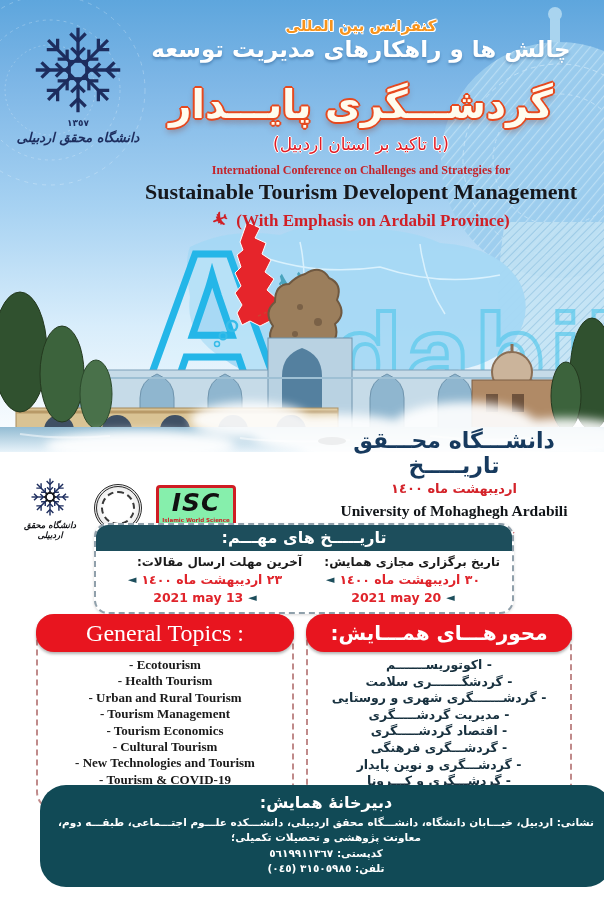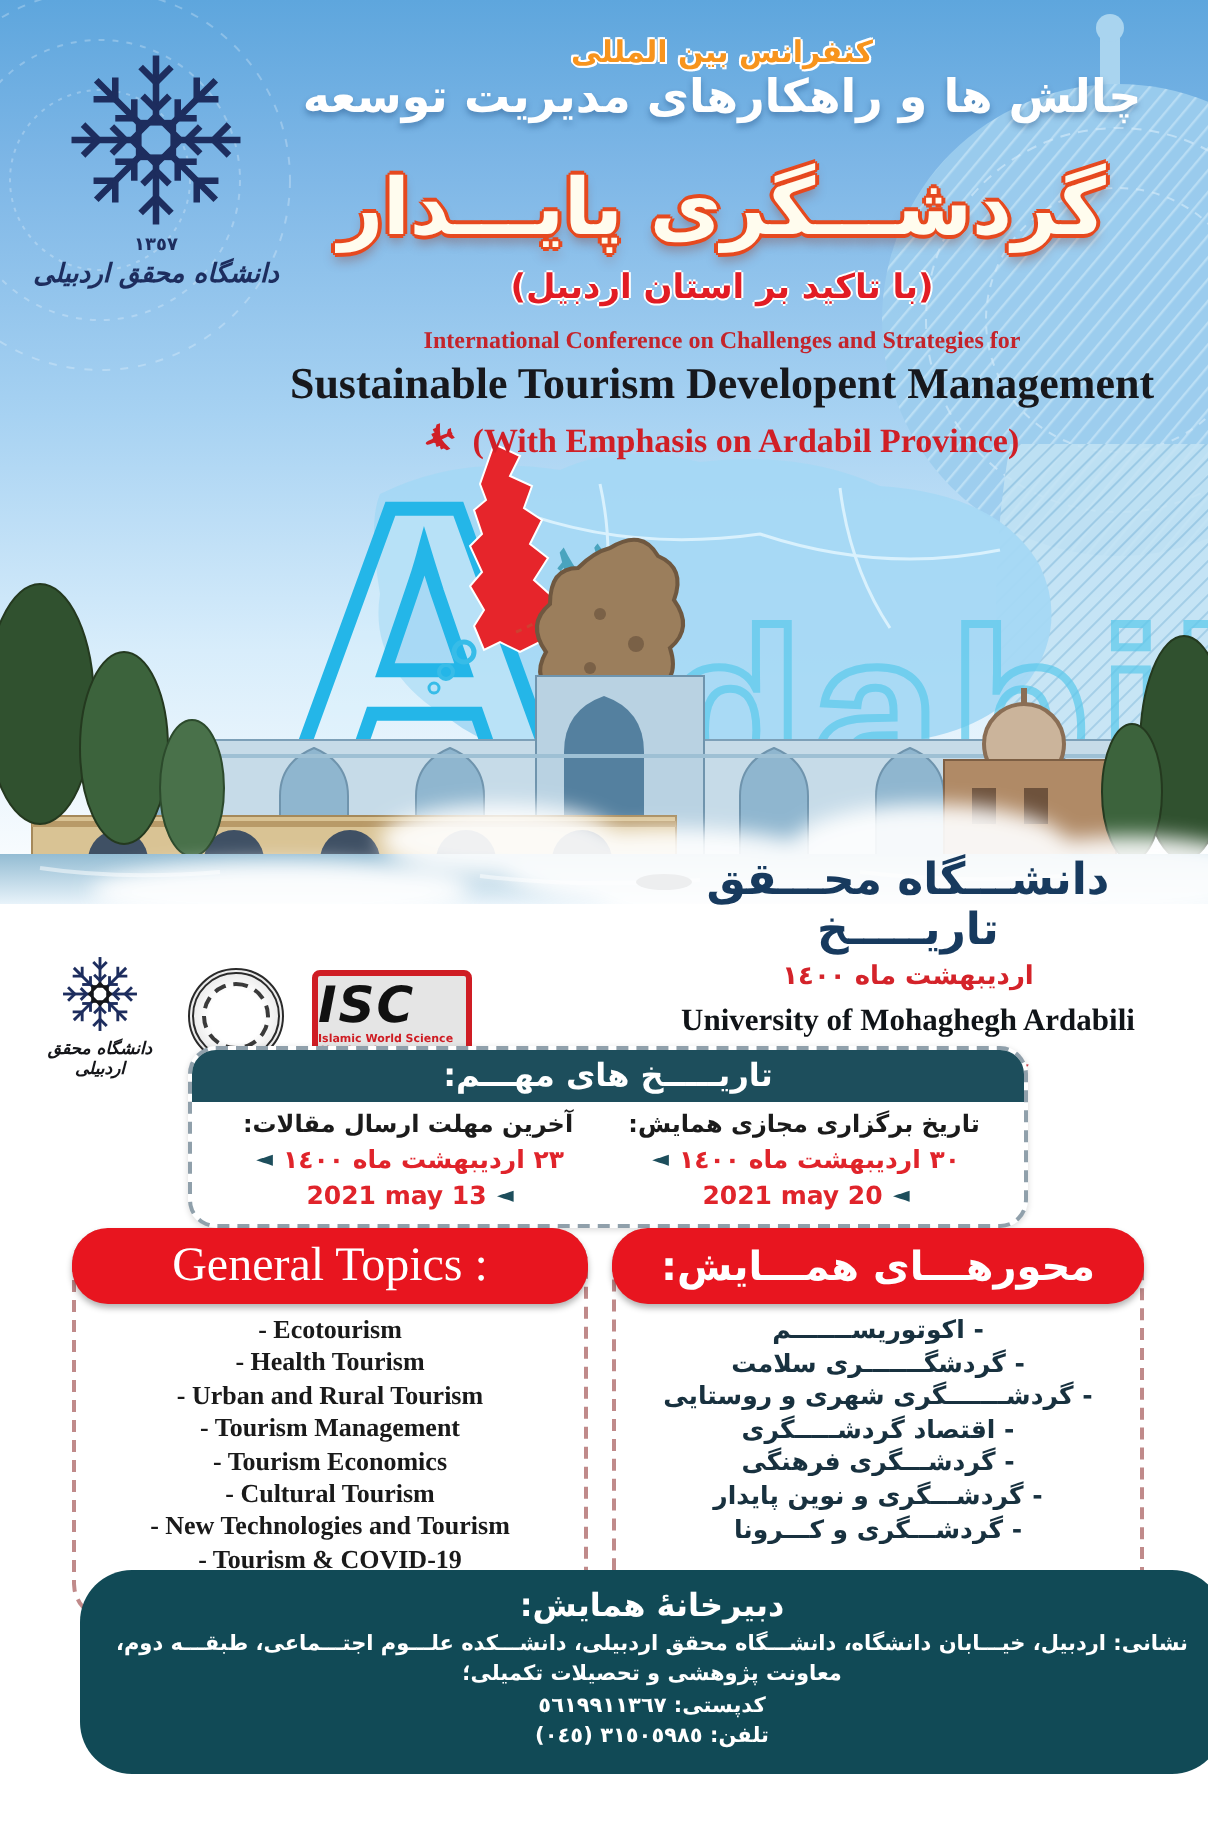--- a/index.html
+++ b/index.html
@@ -18,57 +18,57 @@
   
   .heads{position:absolute;left:132px;top:16px;width:458px;text-align:center;z-index:4;}
   .badge{display:inline-block;color:#f7941d;font-weight:bold;font-size:15px;direction:rtl;
          text-shadow:-1px 0 #fff,1px 0 #fff,0 -1px #fff,0 1px #fff,1px 1px #fff,-1px -1px #fff;}
   .fa-line{color:#ffffff;font-size:23px;font-weight:bold;direction:rtl;margin-top:1px;
            text-shadow:0 2px 3px rgba(10,50,100,.35);}
   .fa-main{font-size:39px;font-weight:bold;color:#fffcee;direction:rtl;margin-top:20px;letter-spacing:1px;
            text-shadow:-2px 0 #e6491f,2px 0 #e6491f,0 -2px #e6491f,0 2px #e6491f,
                        -1px -1px #e6491f,1px 1px #e6491f,-1px 1px #e6491f,1px -1px #e6491f,
                        0 4px 6px rgba(130,25,0,.35);}
-  .fa-sub{color:#e21c24;font-size:17px;font-weight:bold;direction:rtl;margin-top:7px;
+  .fa-sub{color:#e21c24;font-size:17px;font-weight:normal;direction:rtl;margin-top:7px;
           text-shadow:-1px 0 #fff,1px 0 #fff,0 -1px #fff,0 1px #fff;}
   .en-line{color:#c4242b;font-size:12px;font-weight:bold;margin-top:9px;font-family:"Liberation Serif",serif;}
   .en-main{color:#17181d;font-size:22px;font-weight:bold;margin-top:1px;font-family:"Liberation Serif",serif;}
   .en-sub{color:#d01f26;font-size:17px;font-weight:bold;margin-top:3px;font-family:"Liberation Serif",serif;}
   .plane-red{display:inline-block;transform:scaleX(-1) rotate(22deg);font-size:19px;color:#d01f26;margin-right:8px;}
   
   .collage{position:absolute;left:0;top:222px;width:604px;height:230px;}
   
   .url-pill{position:absolute;left:26px;top:441px;display:inline-block;background:#fff;color:#cf1d24;
             border:3px solid #cf1d24;border-radius:16px;padding:1px 16px;font-size:16px;font-weight:bold;
             font-family:"Liberation Serif",serif;box-shadow:0 2px 4px rgba(0,0,0,.25);text-decoration:none;z-index:6;}
   
   .logos{position:absolute;left:20px;top:476px;display:flex;gap:14px;align-items:center;z-index:6;}
   .logo-uni-sm{width:60px;text-align:center;color:#15161a;}
   .logo-uni-sm .lname{font-size:8.5px;font-weight:bold;font-style:italic;direction:rtl;margin-top:-2px;}
   .logo-seal{width:48px;height:48px;border-radius:50%;border:3px double #2a2a2a;box-sizing:border-box;
              background:radial-gradient(circle,#ffffff 45%,#d8d8d8 100%);position:relative;}
   .logo-seal:before{content:"";position:absolute;inset:4px;border:2px dashed #3a3a3a;border-radius:50%;}
-  .logo-isc{width:80px;height:46px;border:3px solid #cf1d24;border-radius:4px;background:#e5e5e5;
-            box-sizing:border-box;text-align:left;overflow:hidden;}
+  .logo-isc{width:80px;height:46px;border:3px solid #cf1d24;border-radius:4px;background:#86efac;
+            box-sizing:border-box;text-align:center;overflow:hidden;}
   .isc-text{font-size:25px;font-weight:900;font-style:italic;color:#111;line-height:29px;letter-spacing:1px;}
   .isc-sub{font-size:5.5px;color:#cf1d24;font-weight:bold;line-height:6px;}
   
   .info-right{position:absolute;right:8px;top:428px;width:284px;text-align:center;z-index:6;}
   .uni-fa{color:#173a5e;font-size:22px;font-weight:bold;direction:rtl;}
   .date-fa{color:#d4232a;font-size:13px;font-weight:bold;direction:rtl;margin-top:3px;}
   .uni-en{color:#101418;font-size:15.5px;font-weight:bold;font-family:"Liberation Serif",serif;margin-top:6px;}
   .date-en{color:#c1121c;font-size:12.5px;font-weight:bold;font-family:"Liberation Serif",serif;margin-top:7px;}
   
   .dates-box{position:absolute;left:94px;top:523px;width:416px;border:2px dashed #90a0ab;border-radius:14px;
              background:#fff;overflow:hidden;box-shadow:0 1px 3px rgba(0,0,0,.15);z-index:6;}
   .dates-header{background:#1d4e5c;color:#fff;font-size:16px;font-weight:bold;text-align:center;
                 padding:3px 0 4px;direction:rtl;}
   .dates-body{display:flex;direction:rtl;padding:4px 10px 7px;}
   .date-col{flex:1;}
-  .date-label{color:#1b1b1b;font-weight:bold;font-size:12px;direction:rtl;text-align:center;padding-right:2px;}
+  .date-label{color:#1b1b1b;font-weight:bold;font-size:12px;direction:rtl;text-align:right;padding-right:2px;}
   .date-line{display:flex;justify-content:center;align-items:center;gap:5px;color:#e0242b;
              font-weight:bold;font-size:12.5px;margin-top:3px;}
   .bullet{color:#1d4e5c;font-size:11px;line-height:1;}
   
   .topics-en{position:absolute;left:36px;top:614px;width:258px;height:196px;border:2px dashed #c08a8a;
              border-radius:18px;background:#fff;box-sizing:border-box;z-index:6;}
   .topics-fa{position:absolute;left:306px;top:614px;width:266px;height:196px;border:2px dashed #c08a8a;
              border-radius:18px;background:#fff;box-sizing:border-box;z-index:6;}
   .topic-header{margin:-2px -2px 0;height:38px;background:#e8151f;border-radius:18px;color:#fff;
                 display:flex;align-items:center;justify-content:center;box-shadow:0 2px 3px rgba(0,0,0,.3);}
@@ -316,20 +316,21 @@
         <div class="topic-item">- Tourism &amp; COVID-19</div>
       </div>
   </div>
 
   <div class="topics-fa">
     <div class="topic-header">محورهـــای همـــایش:</div>
     <div class="topic-list">
         <div class="topic-item">- اکوتوریســـــــم</div>
         <div class="topic-item">- گردشگـــــــری سلامت</div>
         <div class="topic-item">- گردشـــــــگری شهری و روستایی</div>
+        <div class="topic-item">- مدیریت گردشـــــگری</div>
         <div class="topic-item">- اقتصاد گردشـــــگری</div>
         <div class="topic-item">- گردشـــگری فرهنگی</div>
         <div class="topic-item">- گردشـــگری و نوین پایدار</div>
         <div class="topic-item">- گردشـــگری و کـــرونا</div>
       </div>
   </div>
 
   <div class="footer">
     <div class="f-header">دبیرخانهٔ همایش:</div>
     <div class="f-line">نشانی: اردبیل، خیـــابان دانشگاه، دانشـــگاه محقق اردبیلی، دانشـــکده علـــوم اجتـــماعی، طبقـــه دوم،</div>

